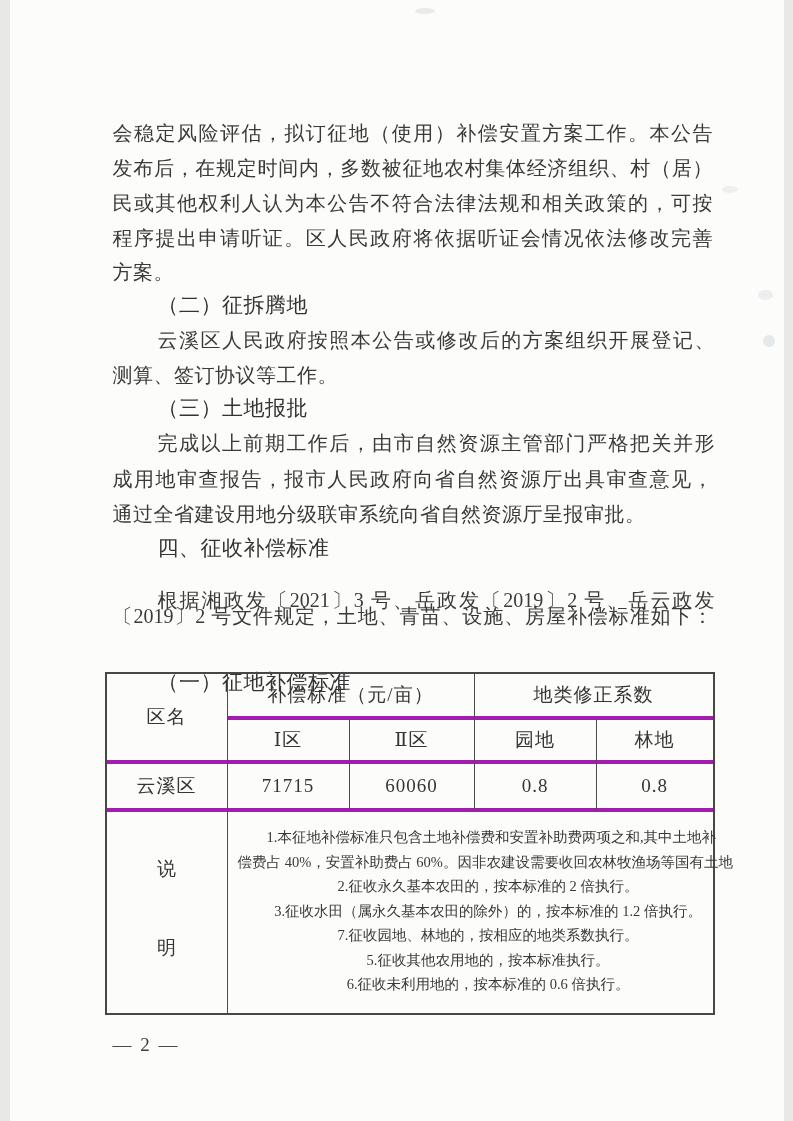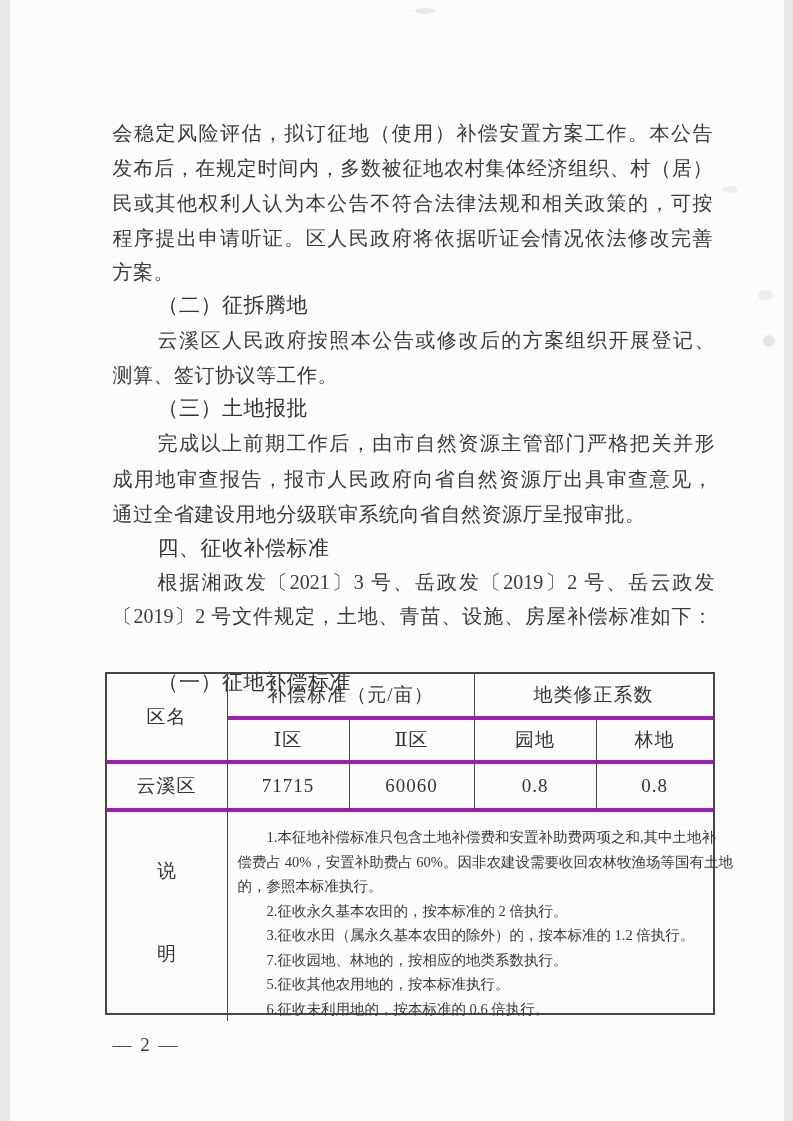--- a/index.html
+++ b/index.html
@@ -60,20 +60,21 @@
     grid-column:1;grid-row:4;
     display:flex;flex-direction:column;
     align-items:center;justify-content:space-around;
     padding:18px 0 26px 0;
     font-size:19px;color:#353535;
   }
   .notes-cell{
     grid-column:2/6;grid-row:4;
     padding:13px 3px 0 10px;
     box-sizing:border-box;
+    text-align:center;
   }
   .note-line{
     font-size:14.5px;
     line-height:24.5px;
     color:#383838;
     white-space:nowrap;
   }
   .note-num{text-indent:29px;}
   
   .page-number{
@@ -101,21 +102,21 @@
   <div class="line l-ind heading" style="top:292px">（二）征拆腾地</div>
   <div class="line l-ind j-ind" style="top:327px">云溪区人民政府按照本公告或修改后的方案组织开展登记、</div>
   <div class="line l-body" style="top:362px">测算、签订协议等工作。</div>
 
   <div class="line l-ind heading" style="top:395px">（三）土地报批</div>
   <div class="line l-ind j-ind" style="top:430px">完成以上前期工作后，由市自然资源主管部门严格把关并形</div>
   <div class="line l-body j-full" style="top:466px">成用地审查报告，报市人民政府向省自然资源厅出具审查意见，</div>
   <div class="line l-body" style="top:501px">通过全省建设用地分级联审系统向省自然资源厅呈报审批。</div>
 
   <div class="line l-ind heading" style="top:535px">四、征收补偿标准</div>
-  <div class="line l-ind j-ind" style="top:569px">根据湘政发〔2021〕3 号、岳政发〔2019〕2 号、岳云政发</div>
+  <div class="line l-ind j-ind" style="top:587px">根据湘政发〔2021〕3 号、岳政发〔2019〕2 号、岳云政发</div>
   <div class="line l-body j-full" style="top:603px">〔2019〕2 号文件规定，土地、青苗、设施、房屋补偿标准如下：</div>
   <div class="line l-ind heading" style="top:669px">（一）征地补偿标准</div>
 
   <div class="comp-table">
     <div class="cell c-region br bb">区名</div>
     <div class="cell c-comp br bb">补偿标准（元/亩）</div>
     <div class="cell c-coef bb">地类修正系数</div>
 
     <div class="cell r2c2 br bb">Ⅰ区</div>
     <div class="cell r2c3 br bb">Ⅱ区</div>
@@ -128,21 +129,20 @@
     <div class="cell r3c4 br bb">0.8</div>
     <div class="cell r3c5 bb">0.8</div>
 
     <div class="notes-label br">
       <span>说</span>
       <span>明</span>
     </div>
     <div class="notes-cell">
       <div class="note-line note-num">1.本征地补偿标准只包含土地补偿费和安置补助费两项之和,其中土地补</div>
       <div class="note-line">偿费占 40%，安置补助费占 60%。因非农建设需要收回农林牧渔场等国有土地</div>
-      <div class="note-line">的，参照本标准执行。</div>
       <div class="note-line note-num">2.征收永久基本农田的，按本标准的 2 倍执行。</div>
       <div class="note-line note-num">3.征收水田（属永久基本农田的除外）的，按本标准的 1.2 倍执行。</div>
       <div class="note-line note-num">7.征收园地、林地的，按相应的地类系数执行。</div>
       <div class="note-line note-num">5.征收其他农用地的，按本标准执行。</div>
       <div class="note-line note-num">6.征收未利用地的，按本标准的 0.6 倍执行。</div>
     </div>
   </div>
 
   <div class="page-number">— 2 —</div>
 

